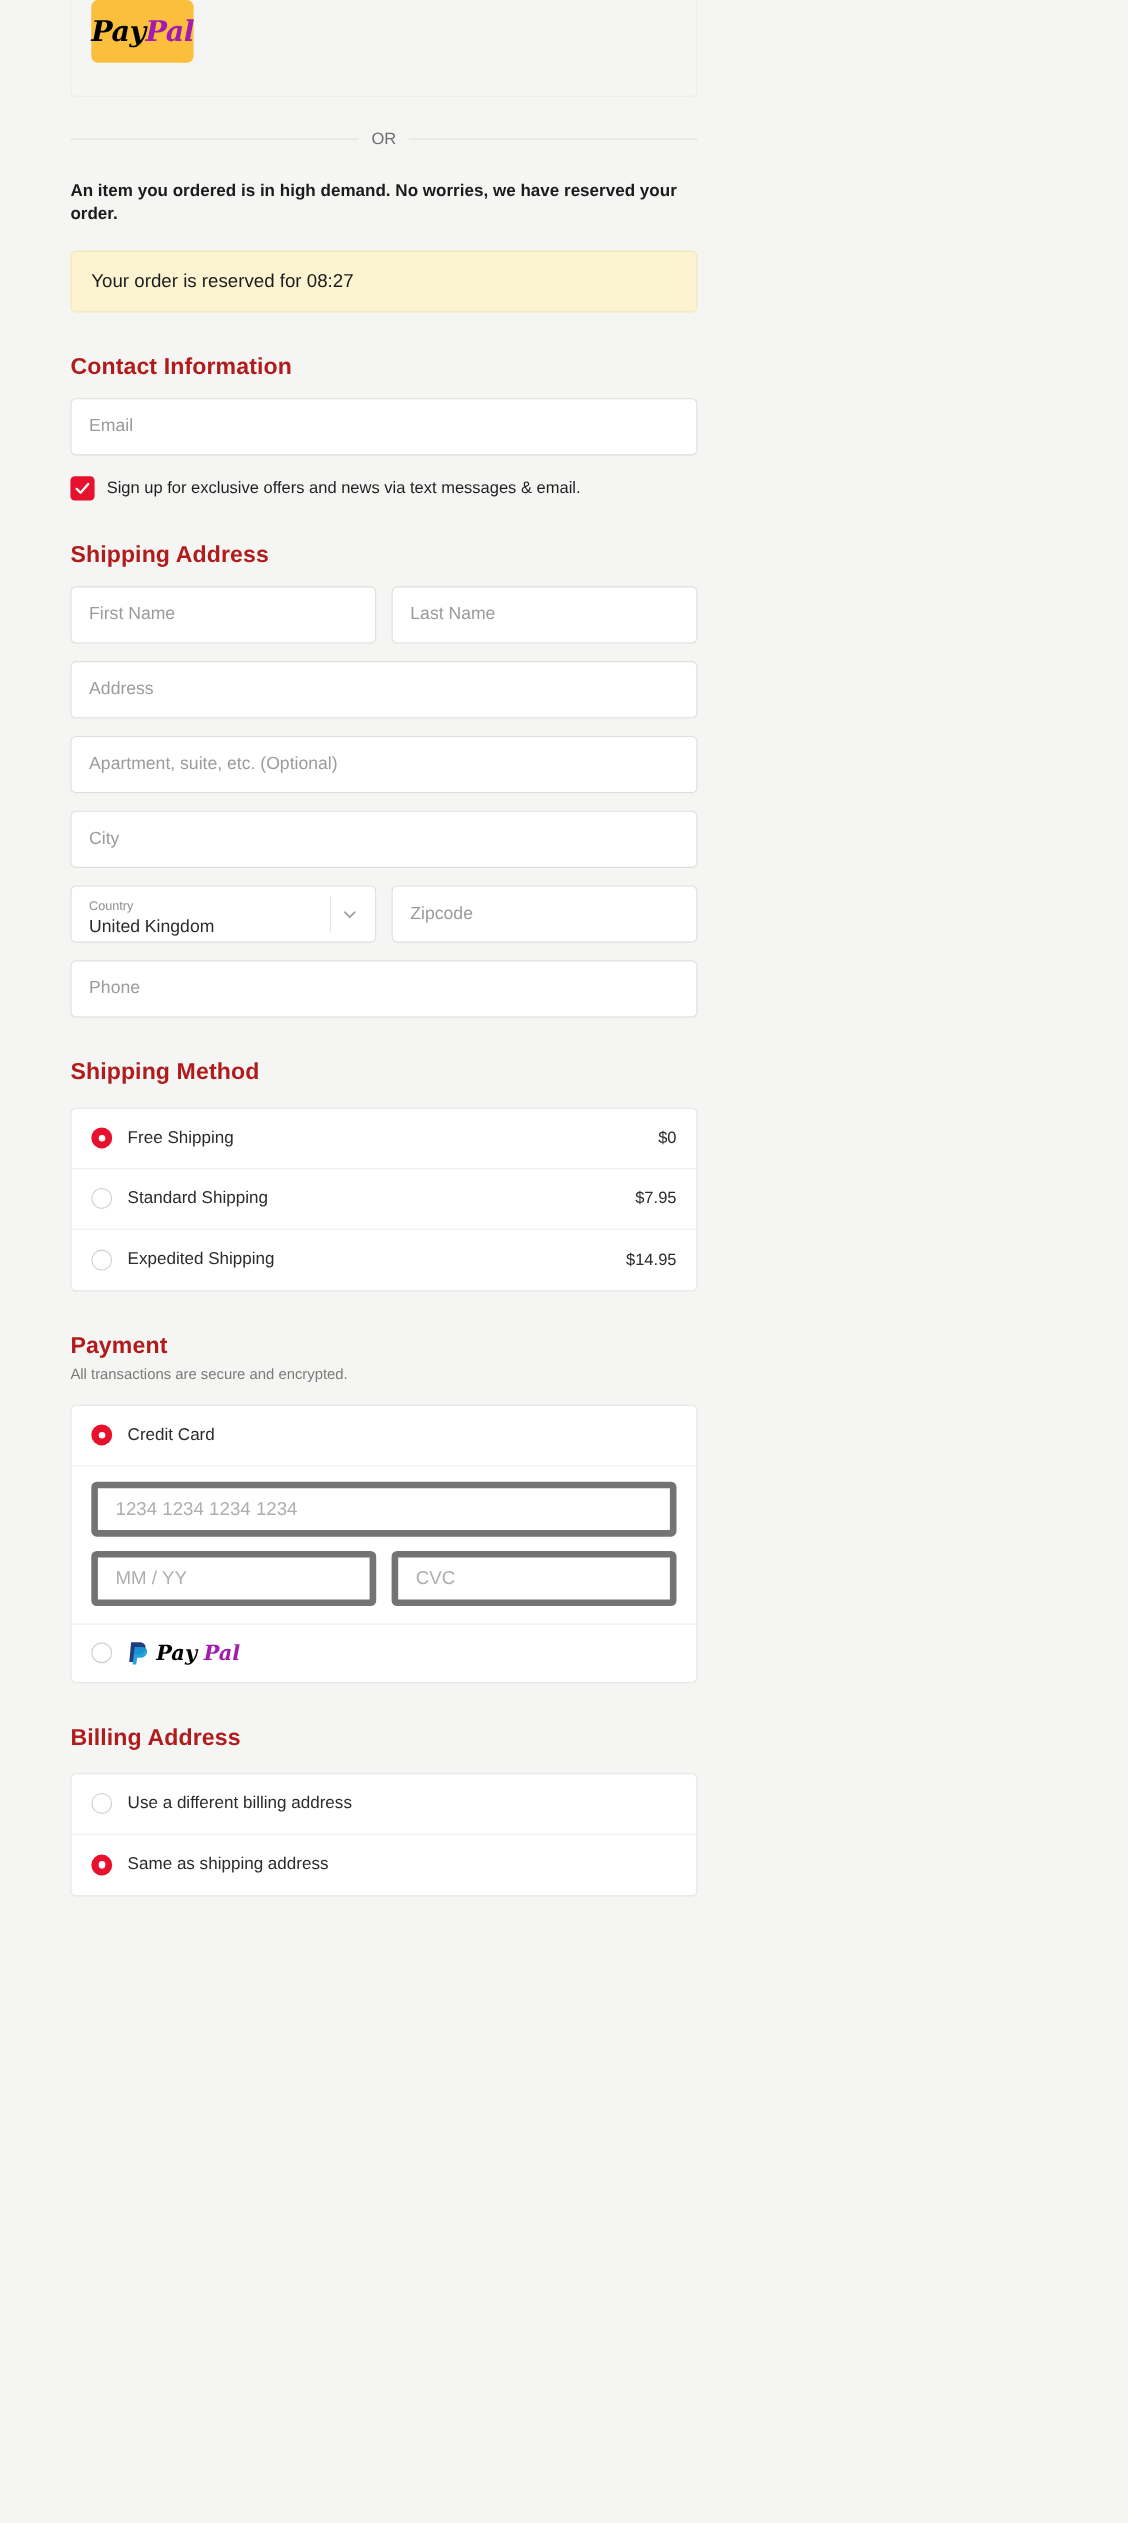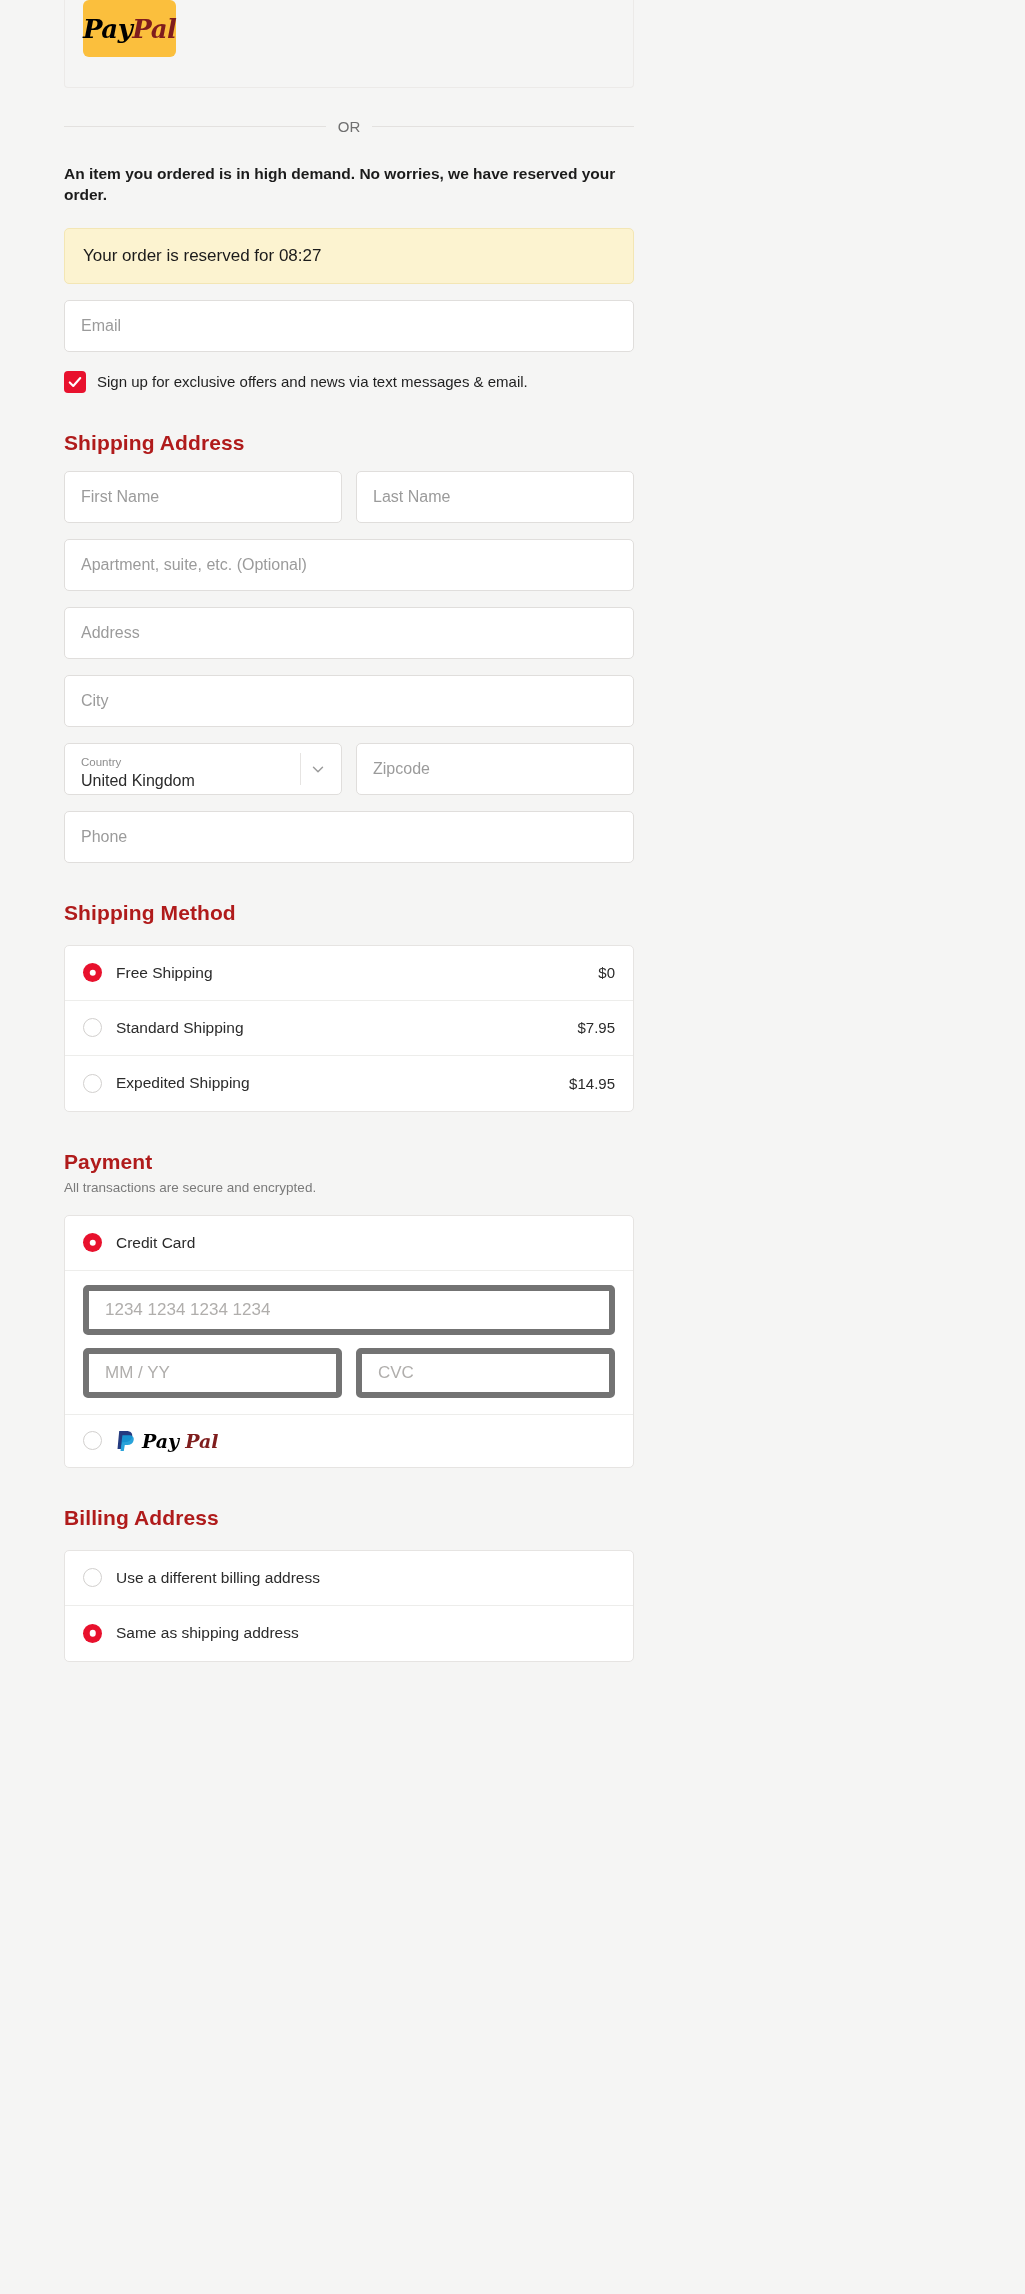--- a/index.html
+++ b/index.html
@@ -37,21 +37,21 @@
   }
   .paypal-logo {
     font-family: "DejaVu Serif", serif;
     font-weight: 700;
     font-style: italic;
     font-size: 26px;
     letter-spacing: -0.5px;
     line-height: 1;
   }
   .pp-blue-dark { color: #000000; }
-  .pp-blue-light { color: #7f1d1d; font-style: italic; }
+  .pp-blue-light { color: #a21caf; font-style: italic; }
 
   
   .or-row {
     width: 570px;
     margin: 28px 64px 0 64px;
     position: relative;
     height: 20px;
     display: flex;
     align-items: center;
   }
@@ -296,20 +296,21 @@
 
   <div class="or-row">
     <div class="or-line"></div>
     <span class="or-text">OR</span>
   </div>
 
   <div class="notice">An item you ordered is in high demand. No worries, we have reserved your order.</div>
 
   <div class="reserve-banner">Your order is reserved for 08:27</div>
 
+  <div class="sec-head">Contact Information</div>
   <div class="field">
     <span>Email</span>
   </div>
   <div class="check-row">
     <span class="checkbox">
       <svg viewBox="0 0 16 16">
           <path d="M2 8.5 L6 12.5 L14 3.5" fill="none" stroke="#ffffff" stroke-width="2.4" stroke-linecap="round" stroke-linejoin="round"></path>
         </svg>
     </span>
     <span class="check-label">Sign up for exclusive offers and news via text messages &amp; email.</span>
@@ -318,24 +319,24 @@
   <div class="sec-head">Shipping Address</div>
   <div class="row">
     <div class="field-half">
       <span>First Name</span>
     </div>
     <div class="field-half">
       <span>Last Name</span>
     </div>
   </div>
   <div class="field">
+    <span>Address</span>
+  </div>
+  <div class="field">
     <span>Apartment, suite, etc. (Optional)</span>
-  </div>
-  <div class="field">
-    <span>Address</span>
   </div>
   <div class="field">
     <span>City</span>
   </div>
   <div class="row">
     <div class="select-box">
       <span class="select-label">Country</span>
       <span class="select-value">United Kingdom</span>
       <span class="sel-divider"></span>
       <svg class="chev" viewBox="0 0 20 20">

